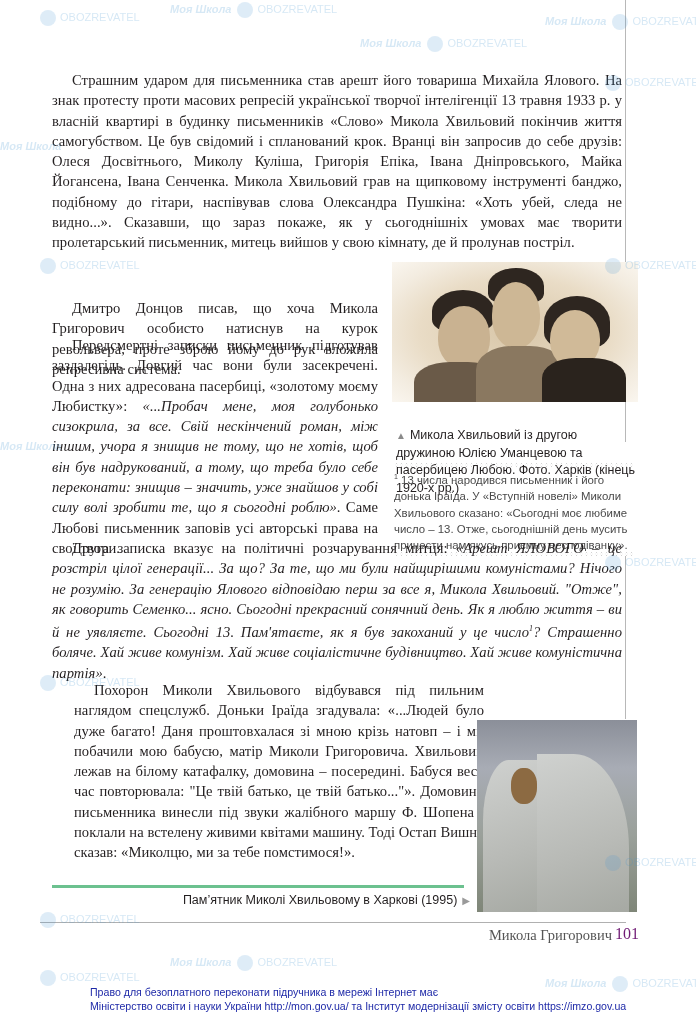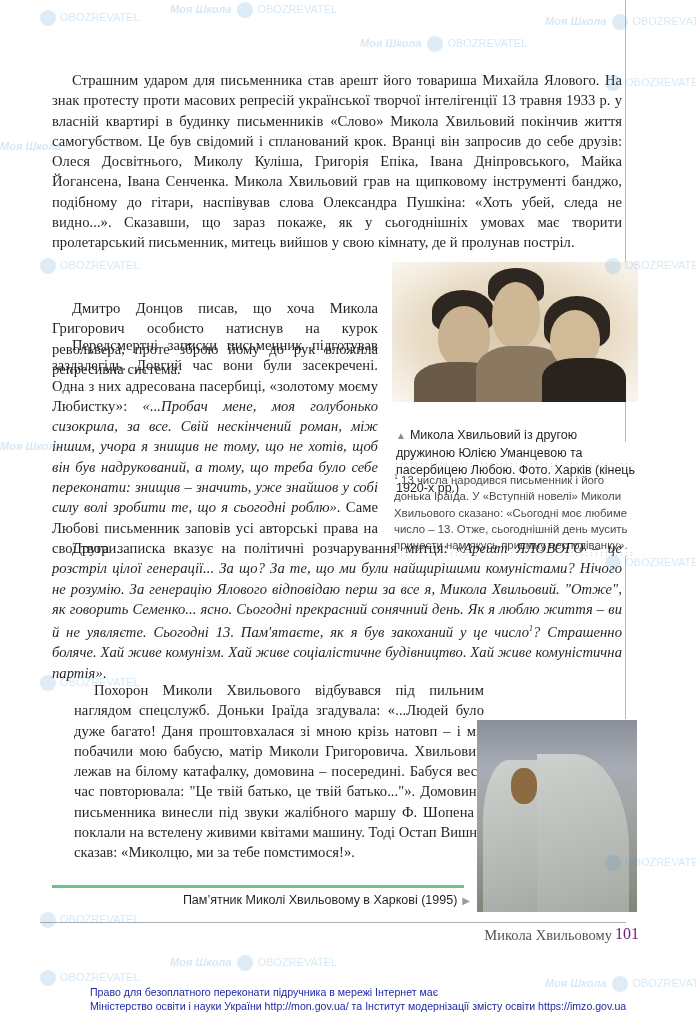--- a/index.html
+++ b/index.html
@@ -112,21 +112,21 @@
   </div>
 
 
   <div class="green-rule"></div>
 
   <div class="photo-cap">
     <span>Пам’ятник Миколі Хвильовому в Харкові (1995)</span><span class="tri">▶</span>
   </div>
 
   <div class="hrule"></div>
-  <div class="running">Микола Хвильовому</div>
+  <div class="running">Микола Григорович</div>
   <div class="pagenum">101</div>
 
   <div class="license">
     <div>Право для безоплатного переконати підручника в мережі Інтернет має</div>
     <div>Міністерство освіти і науки України http://mon.gov.ua/ та Інститут модернізації змісту освіти https://imzo.gov.ua</div>
   </div>
 
   <div class="wm" style="left:170px; top:2px;"><span class="m">Моя Школа</span><span class="c"></span><span>OBOZREVATEL</span></div>
   <div class="wm" style="left:40px; top:10px;"><span class="c"></span><span>OBOZREVATEL</span></div>
   <div class="wm" style="left:360px; top:36px;"><span class="m">Моя Школа</span><span class="c"></span><span>OBOZREVATEL</span></div>

